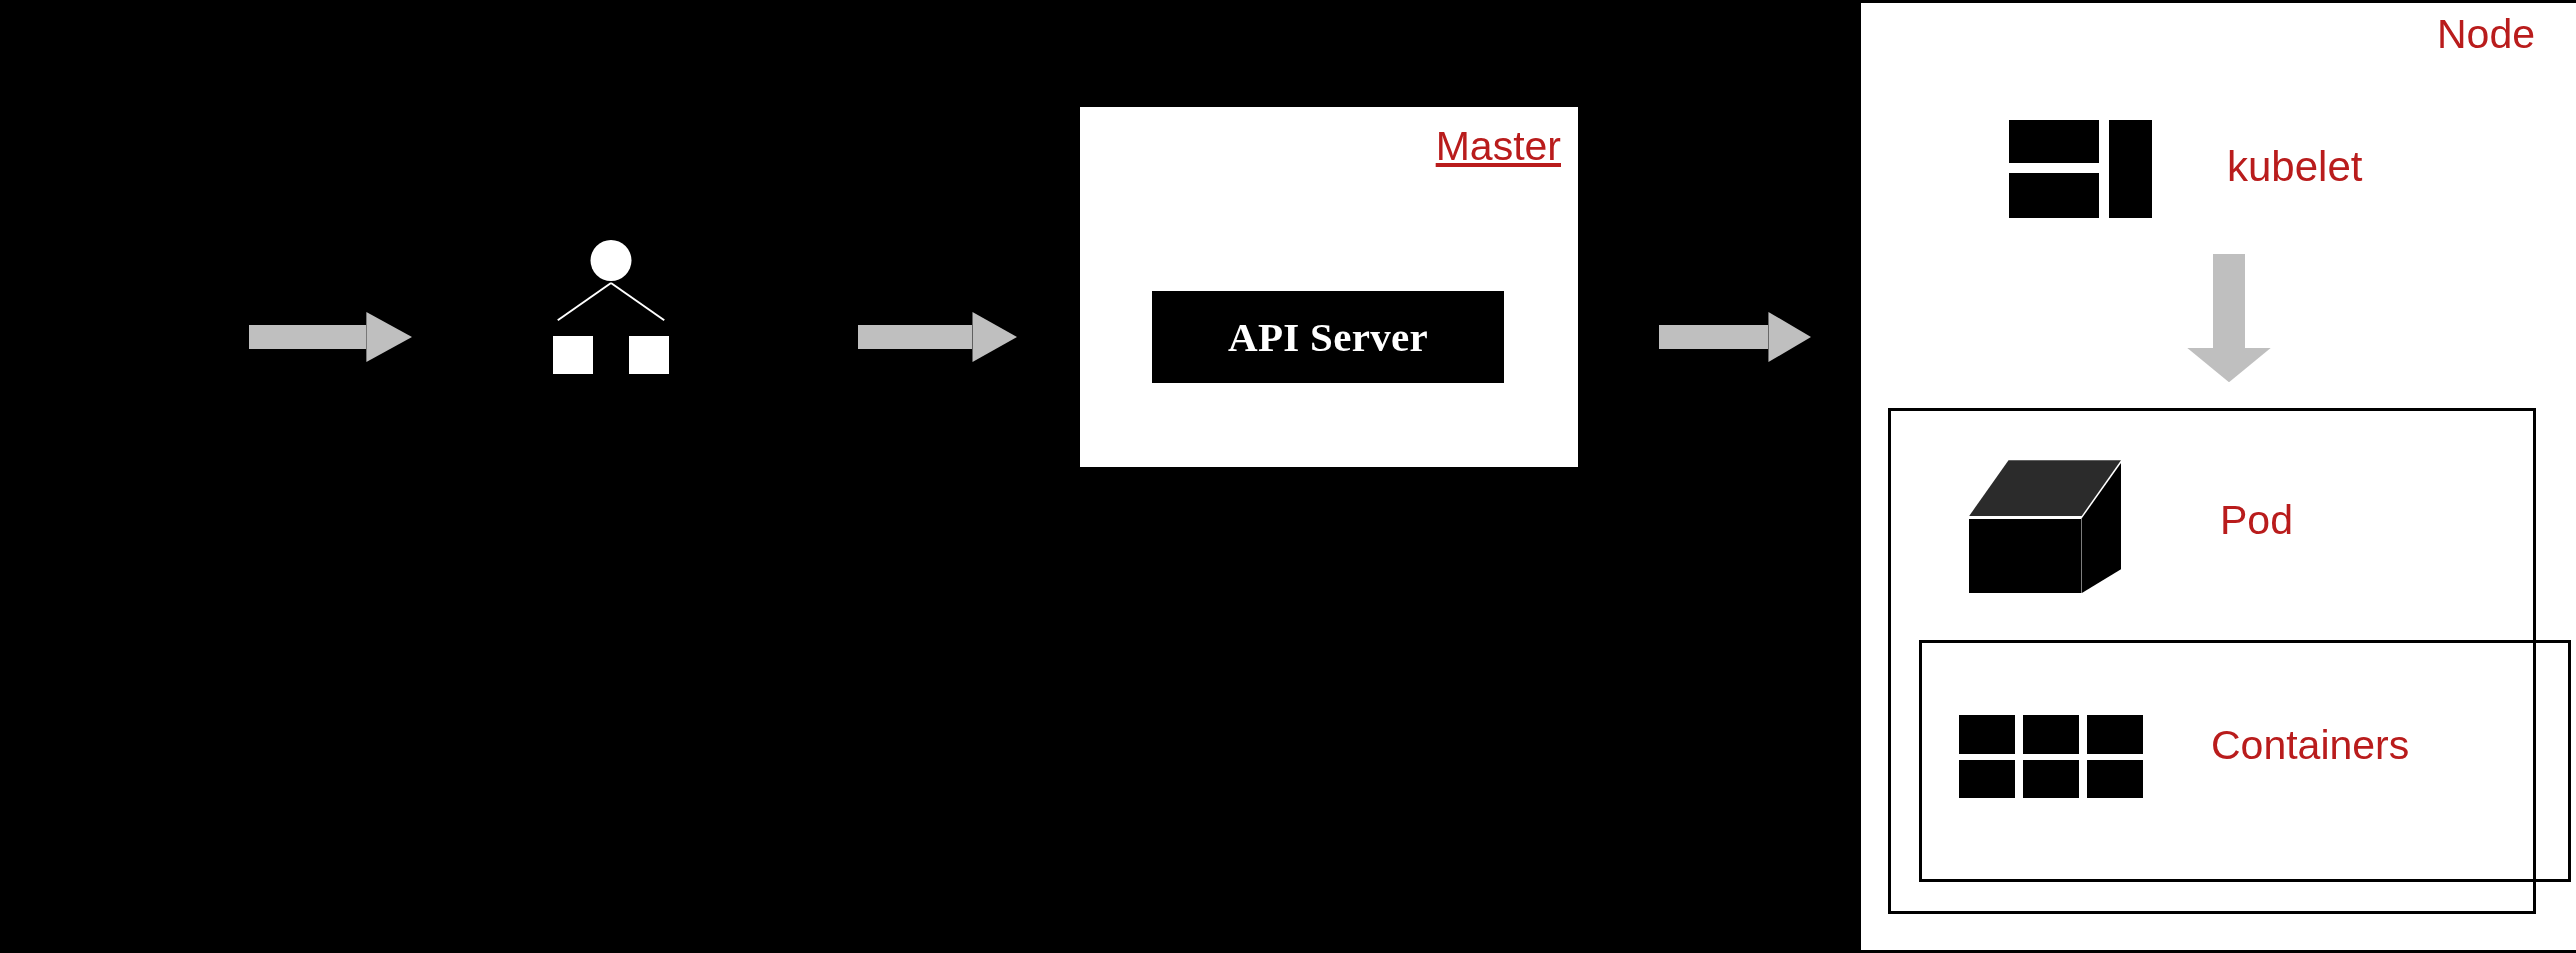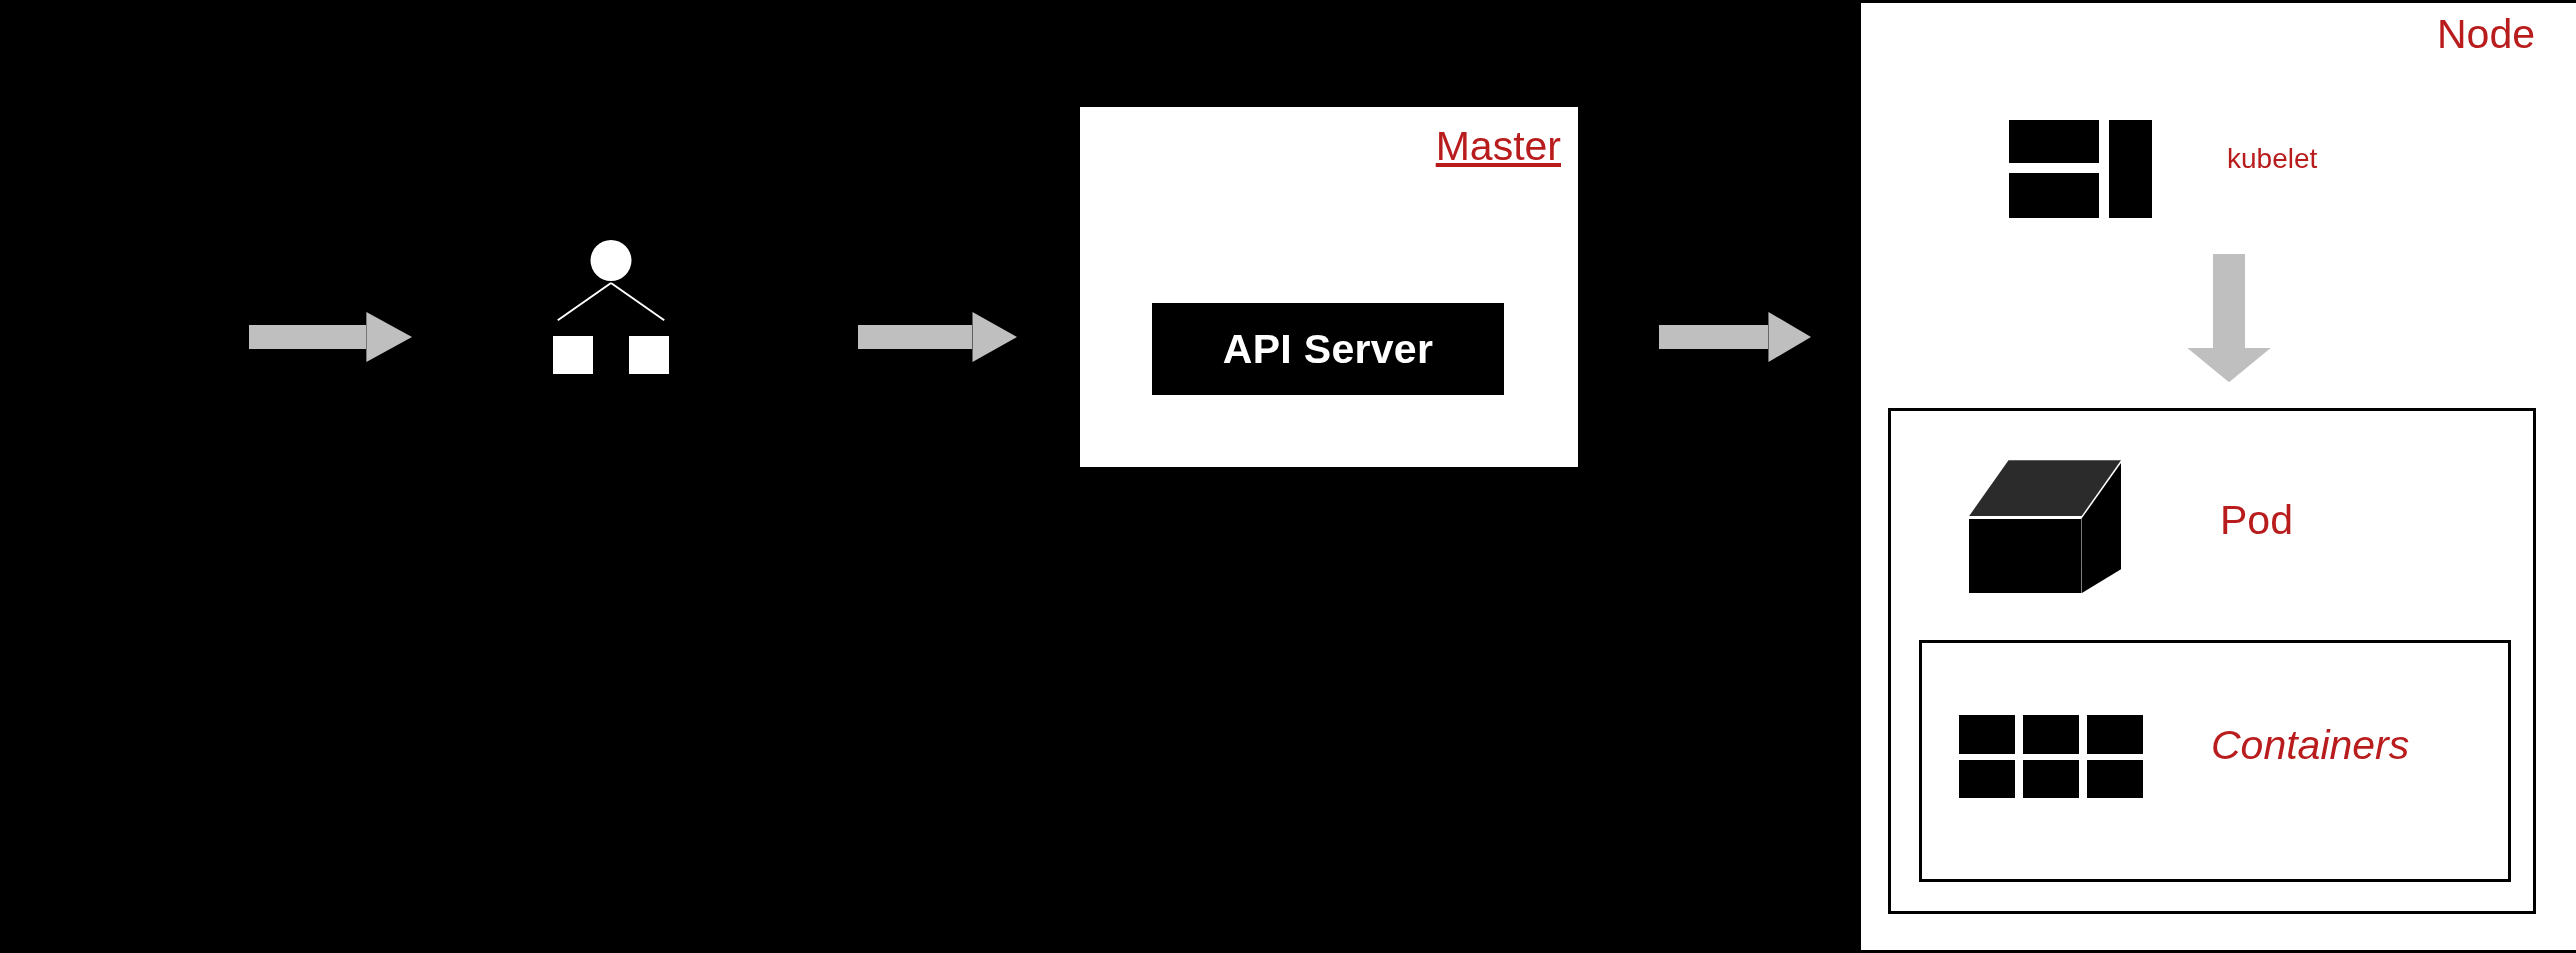--- a/index.html
+++ b/index.html
@@ -180,57 +180,57 @@
 
   <div class="arrow-right" style="left:858px; top:312px; width:159px; height:50px;">
     <div class="shaft"></div>
     <div class="head"></div>
   </div>
 
   <div class="panel-white" style="left:1080px; top:107px; width:498px; height:360px;">
 
     <div class="panel-label" style="right:17px; top:16px; font-size:41px;text-decoration:underline;">Master</div>
 
-    <div class="api-chip" style="left:72px; top:196px; width:352px; height:92px; font-size:41px;">API Server</div>
+    <div class="api-chip" style="left:72px; top:184px; width:352px; height:92px; font-size:41px;font-family:Liberation Serif, serif;">API Server</div>
   </div>
 
   <div class="arrow-right" style="left:1659px; top:312px; width:152px; height:50px;">
     <div class="shaft"></div>
     <div class="head"></div>
   </div>
 
   <div class="panel-white" style="left:1861px; top:3.3px; width:715px; height:947px;">
 
     <div class="panel-label" style="right:41px; top:8px; font-size:41px;">Node</div>
 
     <div class="kubelet-icon" style="left:148px; top:117px; width:150px; height:98px;">
       <i class="blk" style="left:0px;   top:0px;  width:90px; height:43px;"></i>
       <i class="blk" style="left:0px;   top:53px; width:90px; height:45px;"></i>
       <i class="blk" style="left:100px; top:0px;  width:43px;  height:98px;"></i>
     </div>
 
-    <div class="panel-label" style="left:366px; top:140px; font-size:28px;">kubelet</div>
+    <div class="panel-label" style="left:366px; top:140px; font-size:42px;">kubelet</div>
 
     <div class="arrow-down" style="left:1870px; top:251px; width:0px; height:0px;"></div>
     <div class="arrow-down" style="left:326px; top:251px; width:84px; height:128px;">
       <div class="shaft"></div>
       <div class="head"></div>
     </div>
 
     <div class="outline-box" style="left:27px; top:405px; width:648px; height:506px;">
 
       <div class="cube-icon" style="left:78px; top:49px; width:152px; height:133px;">
         <div class="face-top"></div>
         <div class="face-front"></div>
         <div class="face-side"></div>
       </div>
 
       <div class="panel-label" style="left:329px; top:86px; font-size:41px;">Pod</div>
 
-      <div class="outline-box" style="left:28px; top:229px; width:592px; height:242px;font-style:italic;">
+      <div class="outline-box" style="left:28px; top:229px; width:652px; height:242px;">
 
         <div class="grid-icon" style="left:37px; top:72px; width:184px; height:83px;">
           <i></i>
           <i></i>
           <i></i>
           <i></i>
           <i></i>
           <i></i>
         </div>
 

